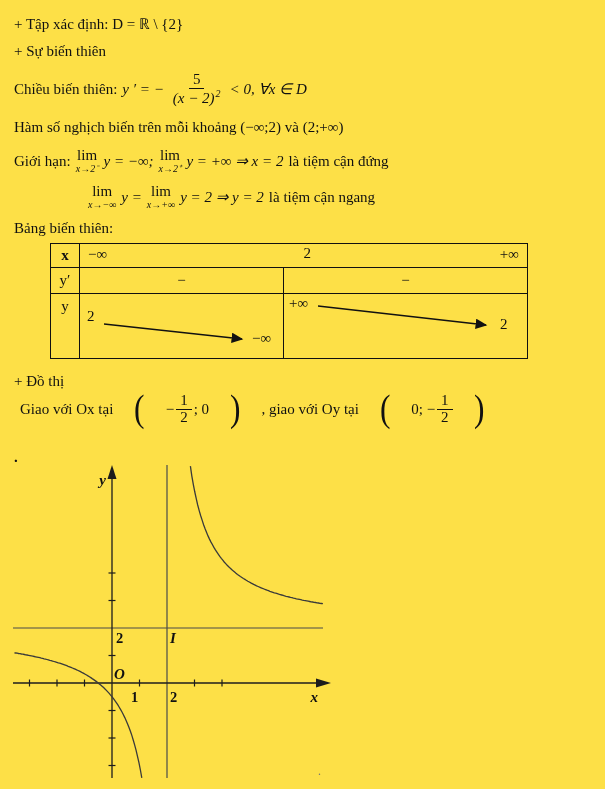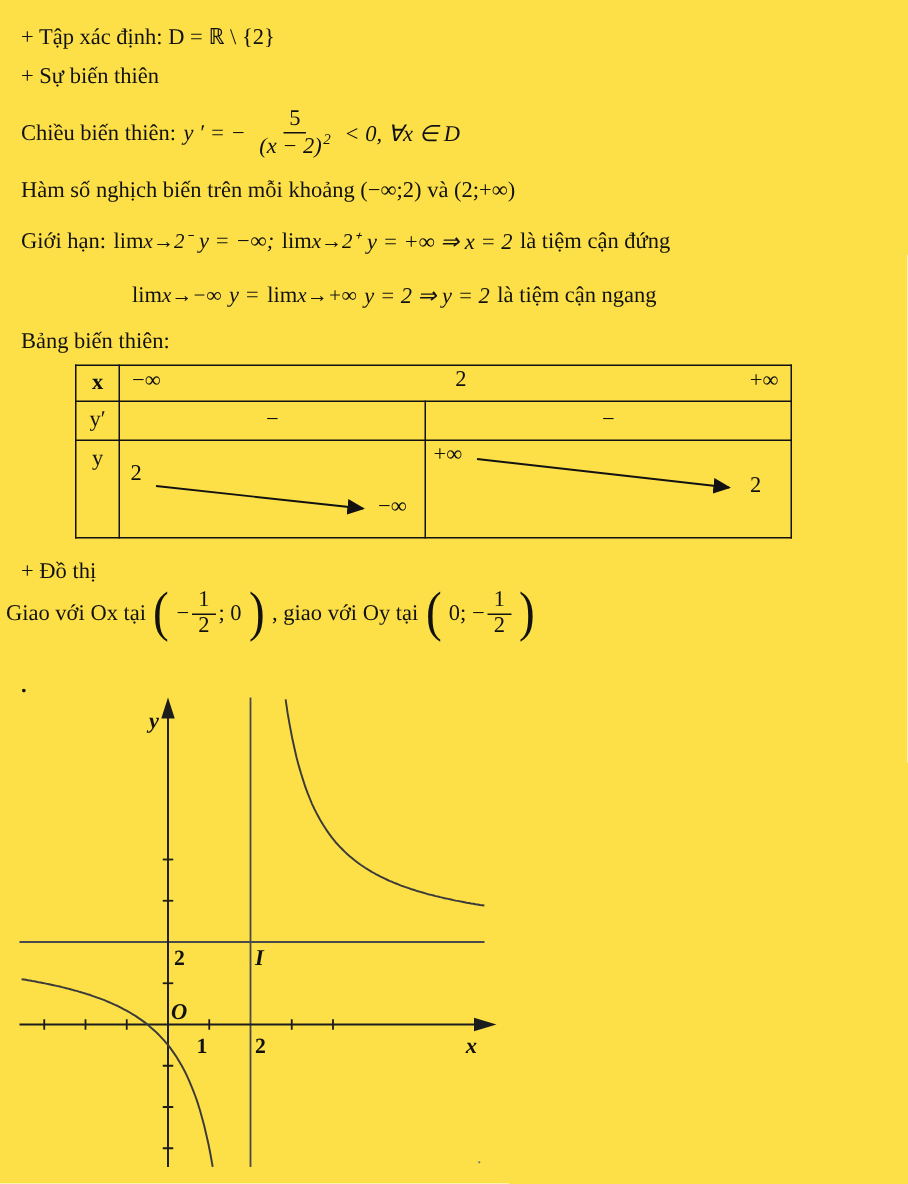--- a/index.html
+++ b/index.html
@@ -7,23 +7,23 @@
   .page{position:relative;width:605px;height:789px;background:#fde047;overflow:hidden;
         font-family:"Liberation Serif",serif;font-size:15px;color:var(--ink);}
   .abs{position:absolute;white-space:nowrap;}
   .flexline{display:flex;align-items:center;column-gap:5px;}
   .tight{display:flex;align-items:center;column-gap:2px;}
   .it{font-style:italic;}
   .frac{display:inline-flex;flex-direction:column;align-items:center;line-height:1.05;}
   .frac .fnum{display:block;border-bottom:1.3px solid var(--ink);padding:0 4px;text-align:center;}
   .frac .fden{display:block;padding:0 4px;}
   .expo{font-size:10px;vertical-align:super;margin-left:1px;}
-  .limb{display:inline-flex;flex-direction:row;align-items:center;line-height:1;}
+  .limb{display:inline-flex;flex-direction:column;align-items:center;line-height:1;}
   .limb .ltop{display:block;}
-  .limb .lsub{display:block;font-size:14px;margin-top:1.5px;font-style:italic;}
+  .limb .lsub{display:block;font-size:10px;margin-top:1.5px;font-style:italic;}
   .bigp{font-size:37px;font-weight:400;line-height:0.9;transform:scaleX(.85);}
   
   table.bbt{position:absolute;left:50px;top:243px;border-collapse:collapse;table-layout:fixed;}
   table.bbt td{border:1.4px solid var(--ink);padding:0;font-size:15px;}
   td.lab{width:28px;text-align:center;vertical-align:middle;}
   td.dbl{border-left:4px double var(--ink);}
   td.rel{position:relative;}
   .cellabs{position:absolute;white-space:nowrap;}
   .arrow-svg{position:absolute;left:0;top:0;}
   
@@ -134,21 +134,21 @@
         </svg>
         <span class="cellabs" style="left:5px;top:1px">+∞</span>
         <span class="cellabs" style="left:216px;top:22px">2</span>
       </td>
     </tr>
   </tbody>
     </table>
 
   <div class="abs" style="left:14px;top:373px">+ Đồ thị</div>
 
-  <div class="abs flexline" style="left:4px;top:384px;height:50px;column-gap:4px">
+  <div class="abs flexline" style="left:20px;top:384px;height:50px;column-gap:20px">
     <span>Giao với Ox tại</span>
     <span class="bigp">(</span>
     <span class="tight">
       <span>−</span>
       <span class="frac">
           <span class="fnum">1</span>
           <span class="fden">2</span>
         </span>
       <span>; 0</span>
     </span>

